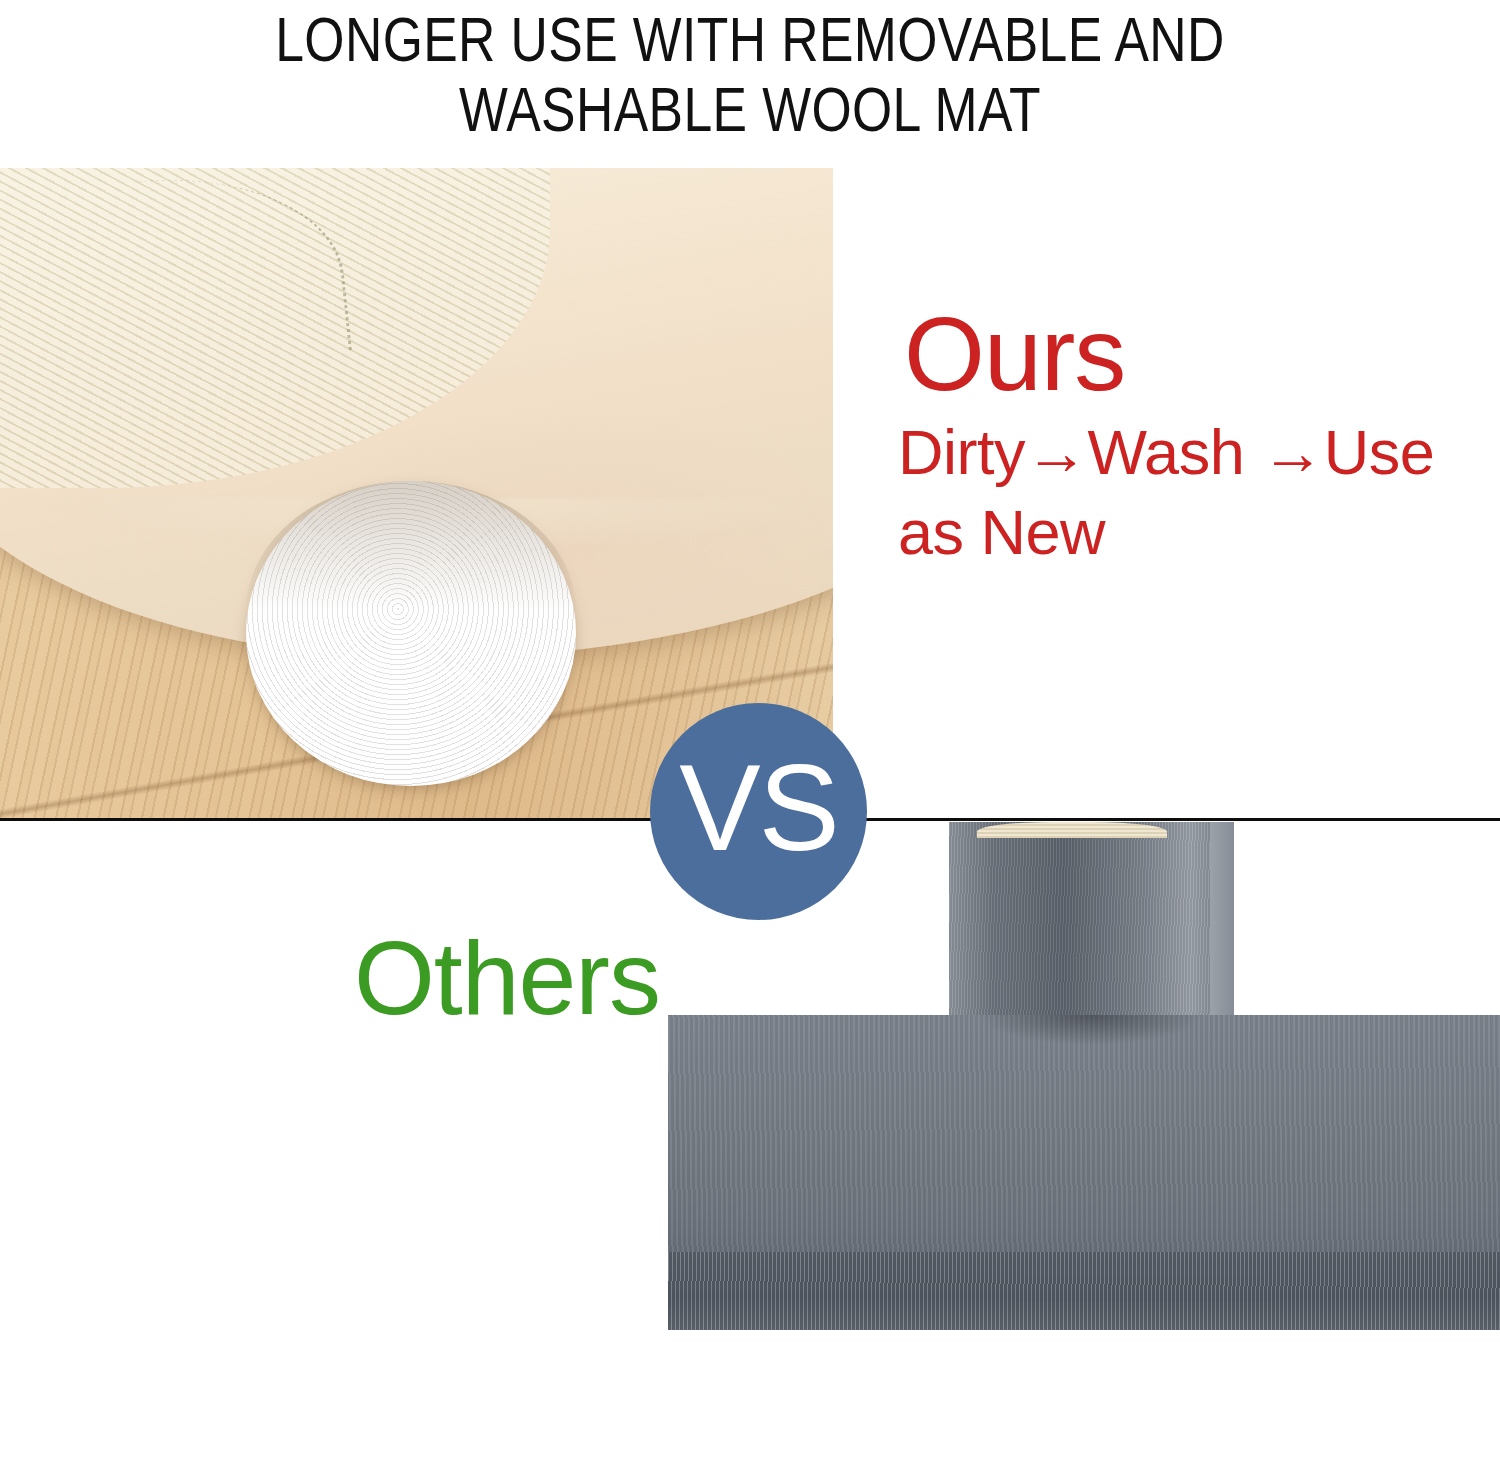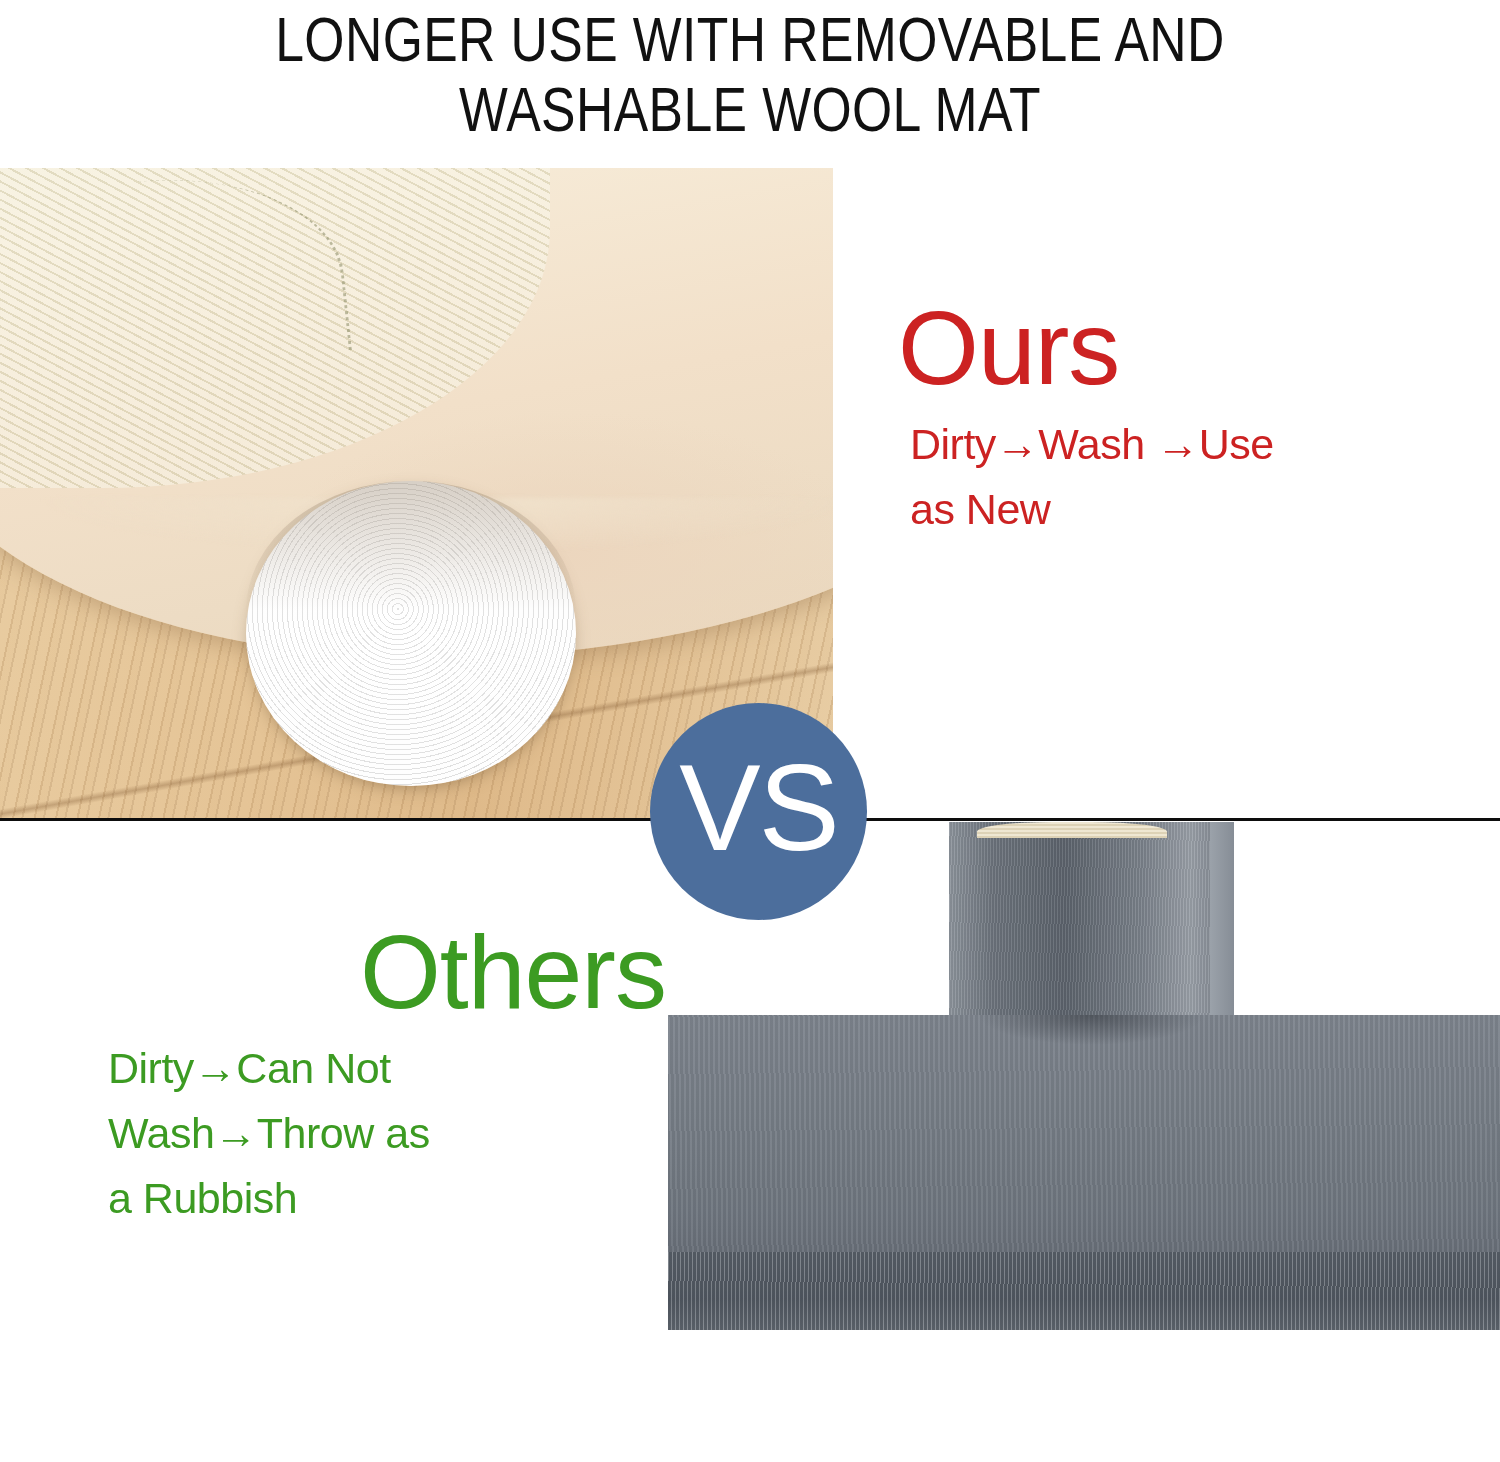--- a/index.html
+++ b/index.html
@@ -297,29 +297,29 @@
   
   .side-block {
     position: absolute;
     z-index: 4;
   }
   .side-heading {
     font-family: "Liberation Sans", sans-serif;
     font-weight: 400;
     font-size: 104px;
     line-height: 104px;
-    margin: 0;
+    margin: 6px;
     letter-spacing: -1px;
   }
   .side-body {
     font-family: "Liberation Sans", sans-serif;
     font-weight: 400;
-    font-size: 43px;
-    line-height: 65px;
-    margin: 12px;
+    font-size: 63px;
+    line-height: 80px;
+    margin: 0;
     white-space: pre-line;
     letter-spacing: -0.5px;
   }
 
   #ours-block {
     left: 898px;
     top: 296px;
     width: 560px;
   }
   #others-block {
@@ -365,18 +365,15 @@
   </div>
 
   <div class="side-block" id="ours-block">
     <div class="side-heading" style="color: rgb(204, 34, 34);">Ours</div>
     <div class="side-body" style="color: rgb(204, 34, 34);">Dirty→Wash →Use
 as New</div>
   </div>
 
   <div class="side-block" id="others-block">
     <div class="side-heading" style="color: rgb(60, 155, 34); text-align: right;">Others</div>
-    <div class="side-body" style="color: rgb(60, 155, 34);">Dirty→Can Not
-Wash→Throw as
-a Rubbish</div>
   </div>
 
 </div>
 
 </body></html>

